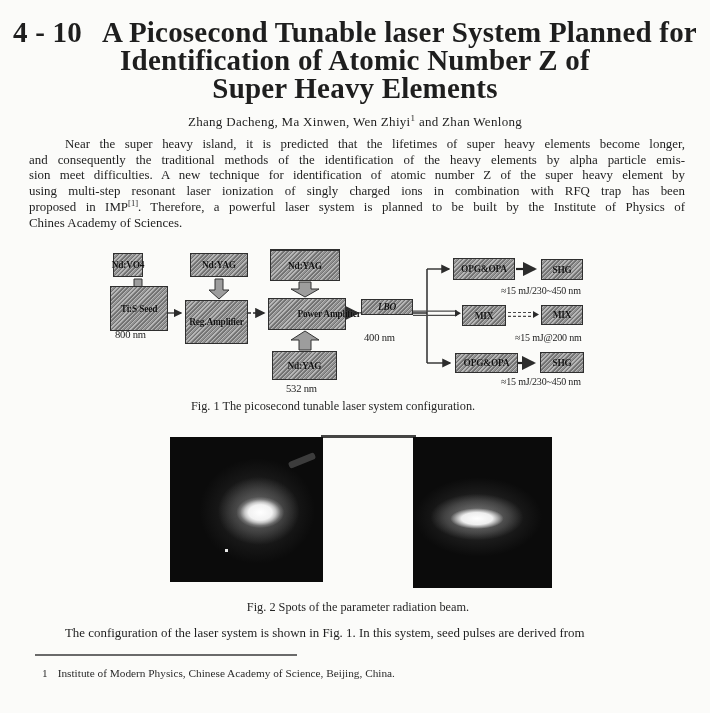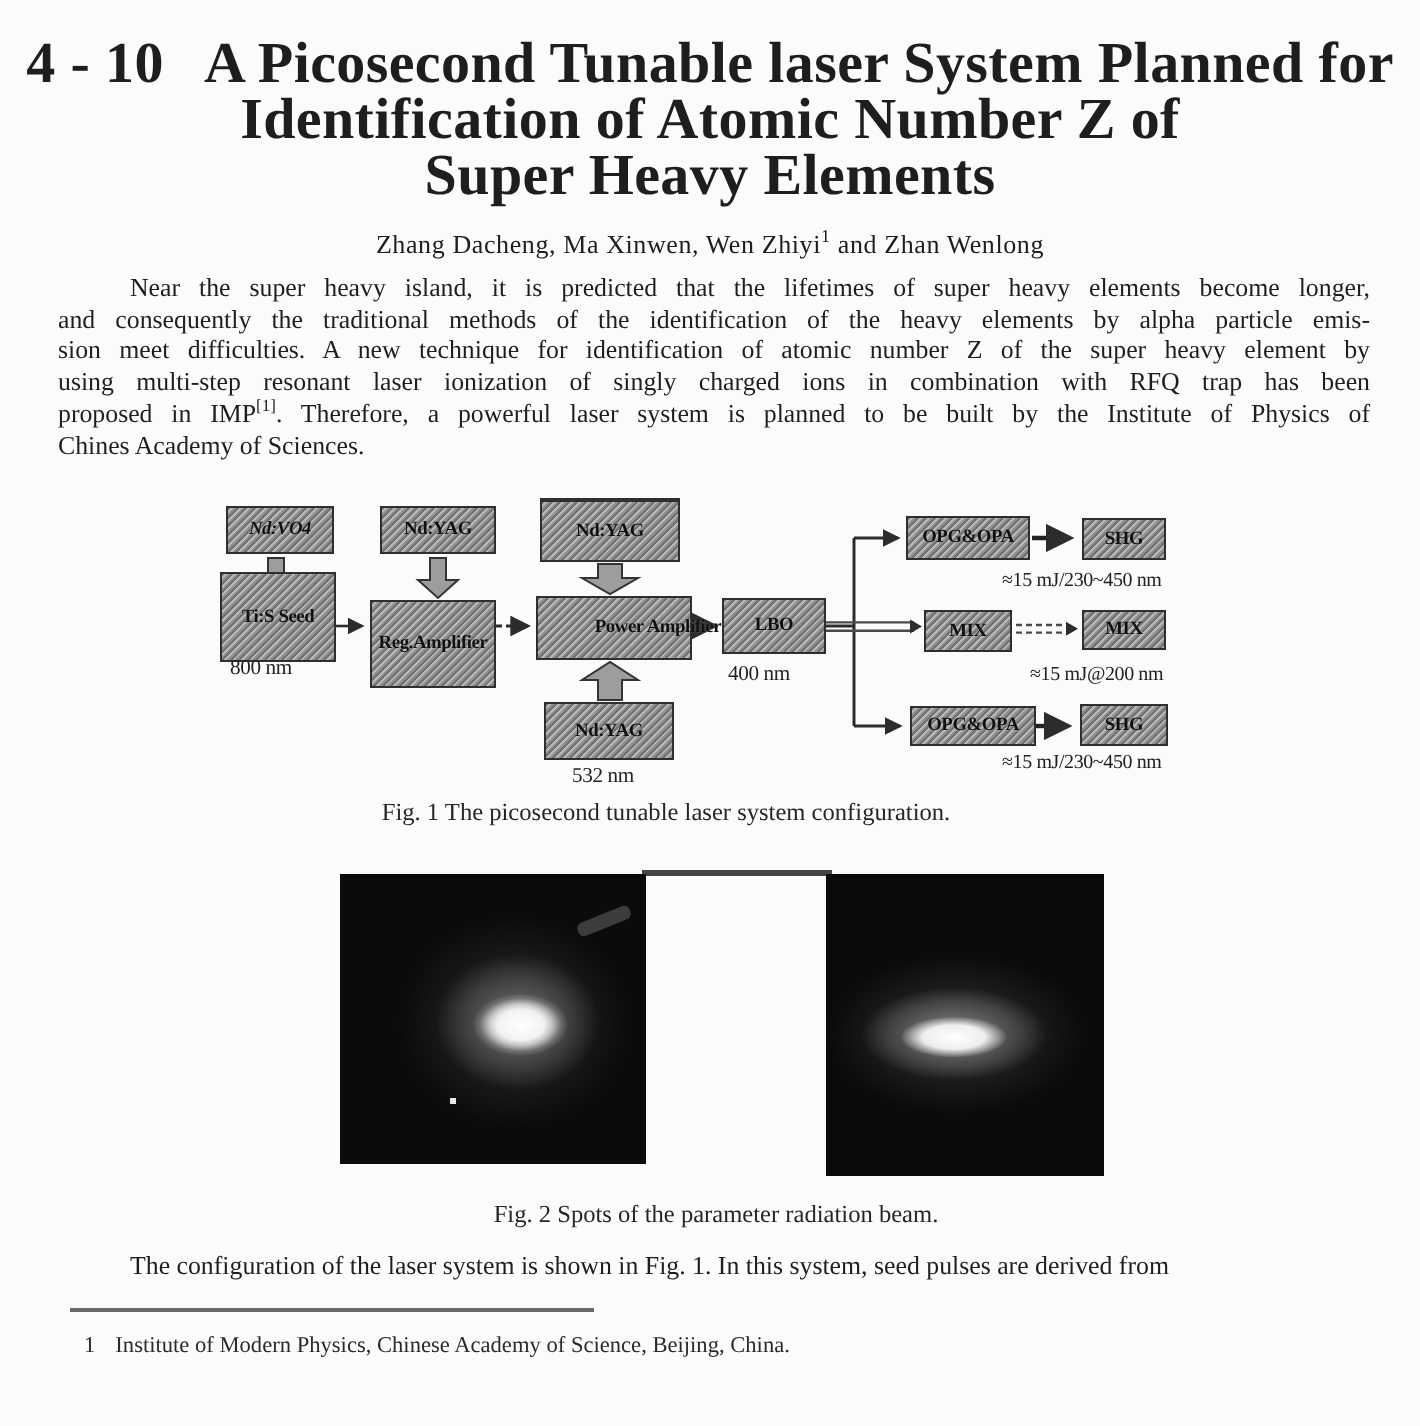--- a/index.html
+++ b/index.html
@@ -117,27 +117,27 @@
       <path d="M356,65.3 l-6,-3.5 l0,7 z" fill="#2c2c2c"></path>
 
       <line x1="411" y1="21" x2="430" y2="21" stroke="#222" stroke-width="2.2" marker-end="url(#arr)"></line>
       <line x1="413" y1="115" x2="429" y2="115" stroke="#222" stroke-width="2.2" marker-end="url(#arr)"></line>
 
       <line x1="403" y1="64.5" x2="428" y2="64.5" stroke="#4a4a4a" stroke-width="1.2" stroke-dasharray="3,2"></line>
       <line x1="403" y1="68.3" x2="428" y2="68.3" stroke="#4a4a4a" stroke-width="1.2" stroke-dasharray="3,2"></line>
       <path d="M434,66.4 l-6,-3.5 l0,7 z" fill="#2c2c2c"></path>
     </svg>
 
-    <div class="dbox" style="left:8px;top:5px;width:54px;height:24px;font-style:italic;">Nd:VO4</div>
+    <div class="dbox" style="left:8px;top:5px;width:30px;height:24px;">Nd:VO4</div>
     <div class="dbox" style="left:85px;top:5px;width:58px;height:24px;">Nd:YAG</div>
     <div class="dbox" style="left:165px;top:1px;width:70px;height:32px;border-top-width:2.5px;">Nd:YAG</div>
     <div class="dbox" style="left:5px;top:38px;width:58px;height:45px;">Ti:S Seed</div>
     <div class="dbox" style="left:80px;top:52px;width:63px;height:44px;">Reg.Amplifier</div>
     <div class="dbox" style="left:163px;top:50px;width:78px;height:32px;padding-left:44px;">Power Amplifier</div>
-    <div class="dbox" style="left:256px;top:51px;width:52px;height:28px;">LBO</div>
+    <div class="dbox" style="left:256px;top:51px;width:52px;height:16px;font-style:italic;">LBO</div>
     <div class="dbox" style="left:167px;top:103px;width:65px;height:29px;">Nd:YAG</div>
     <div class="dbox" style="left:348px;top:10px;width:62px;height:22px;">OPG&amp;OPA</div>
     <div class="dbox" style="left:436px;top:11px;width:42px;height:21px;">SHG</div>
     <div class="dbox" style="left:357px;top:57px;width:44px;height:21px;">MIX</div>
     <div class="dbox" style="left:436px;top:57px;width:42px;height:20px;">MIX</div>
     <div class="dbox" style="left:350px;top:105px;width:63px;height:20px;">OPG&amp;OPA</div>
     <div class="dbox" style="left:435px;top:104px;width:44px;height:21px;">SHG</div>
 
     <div class="dlabel" style="left:10px;top:81px;">800 nm</div>
     <div class="dlabel" style="left:259px;top:84px;">400 nm</div>

